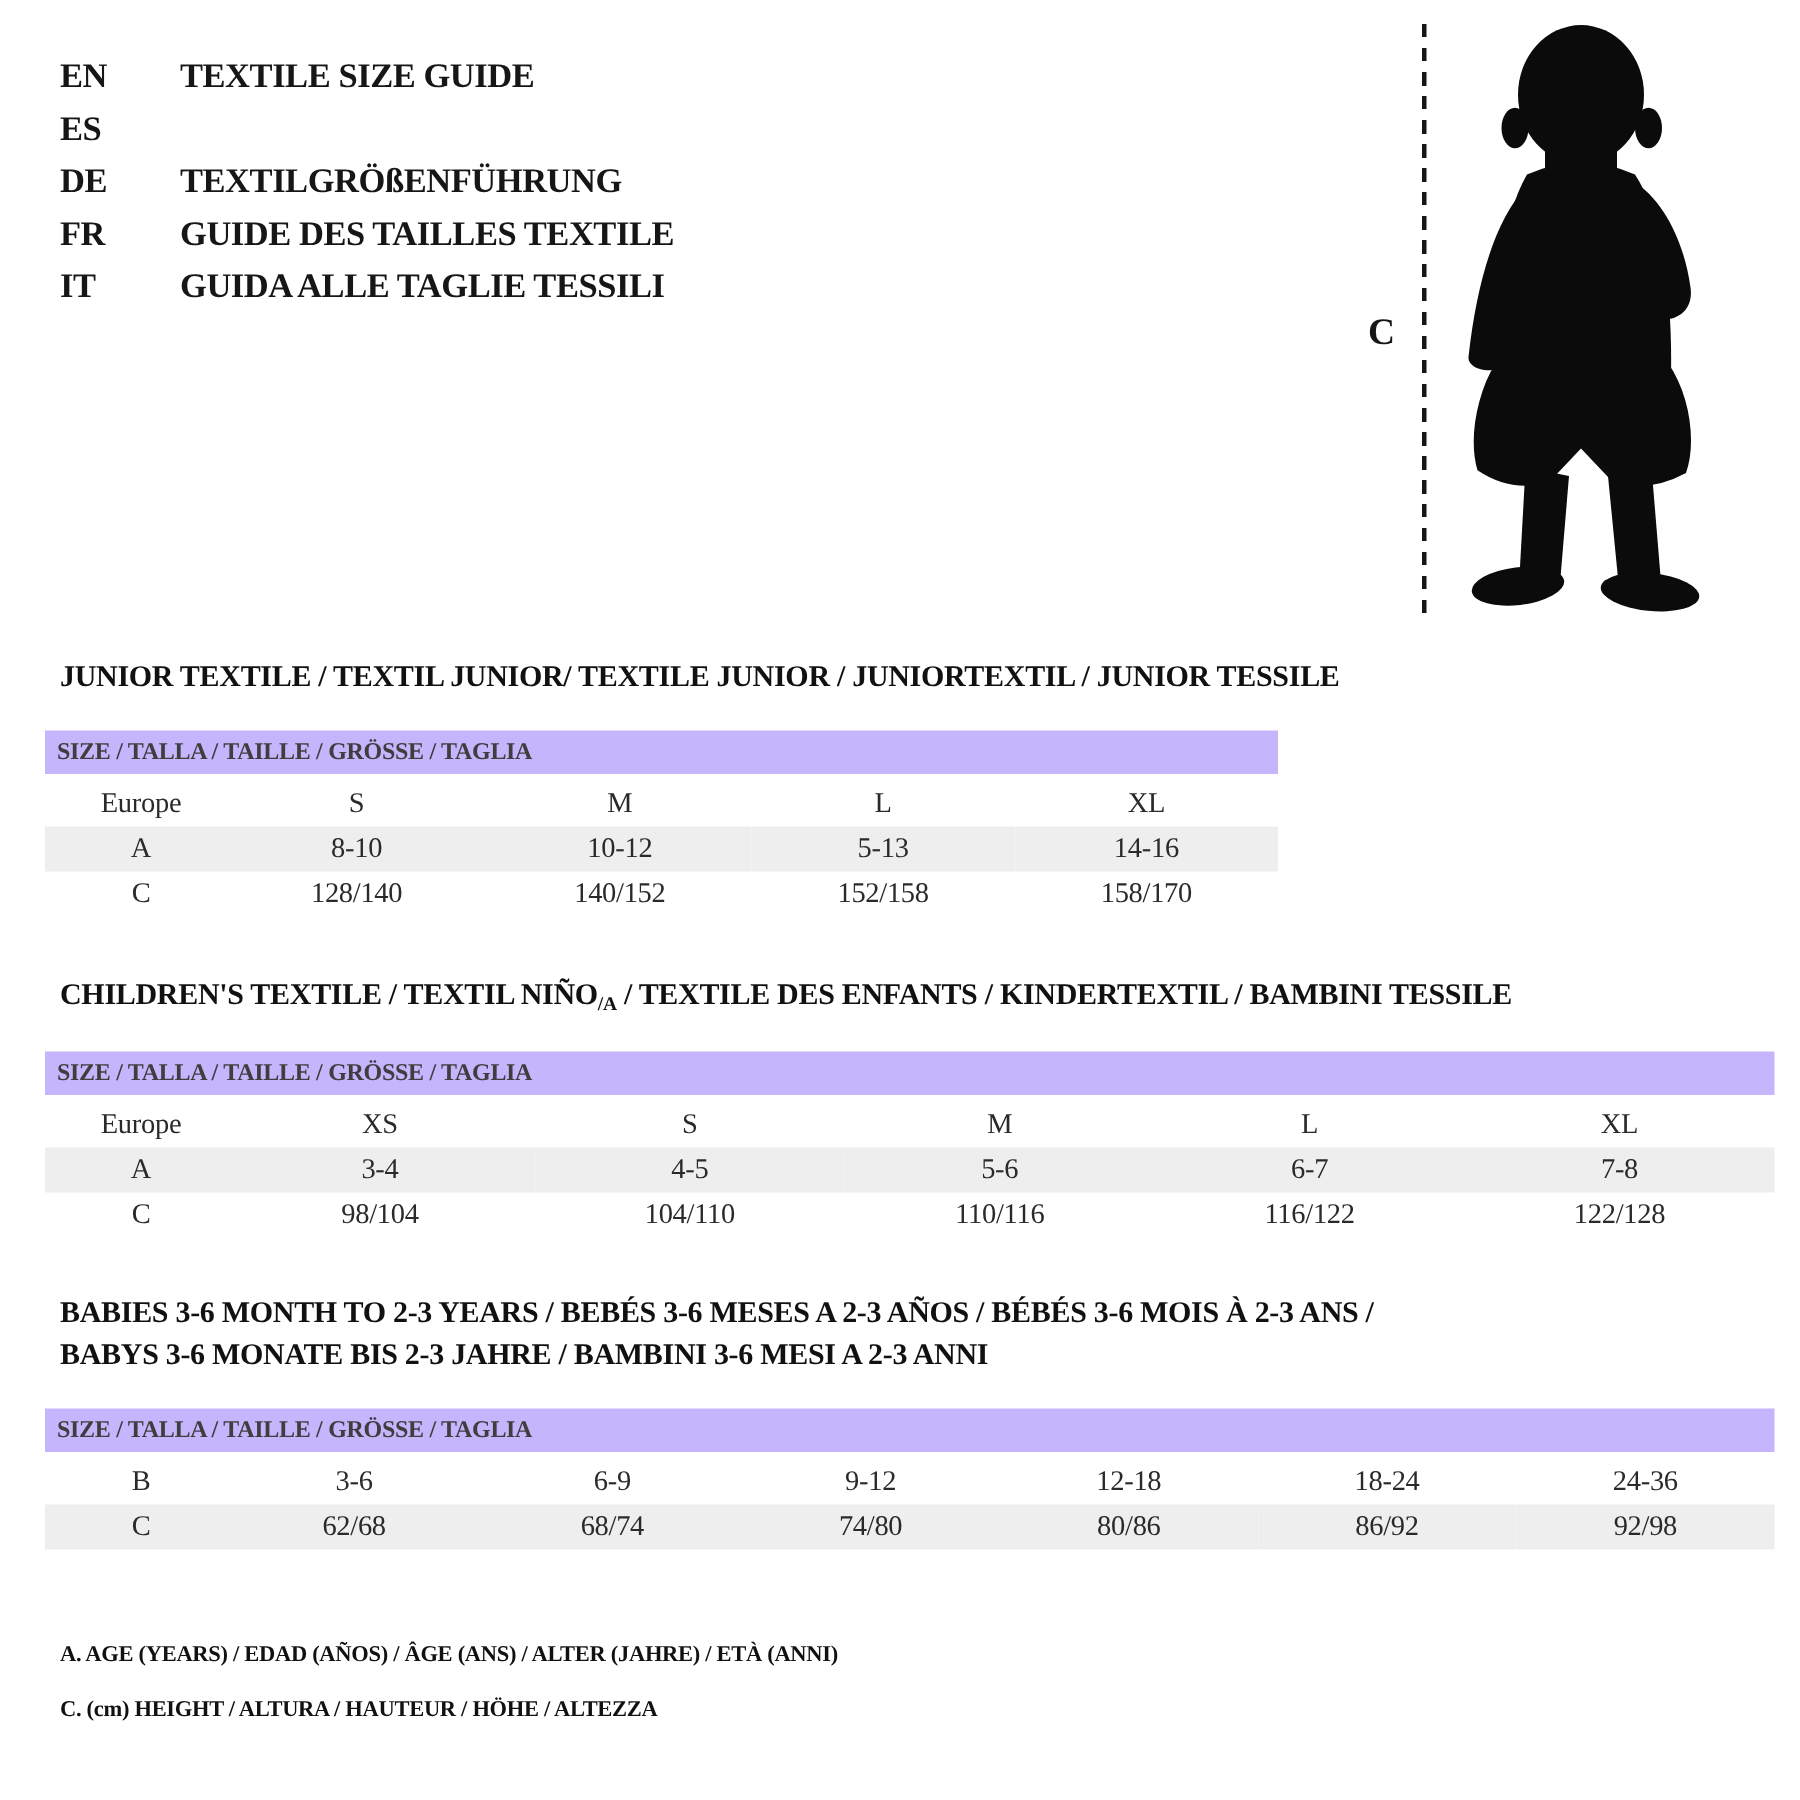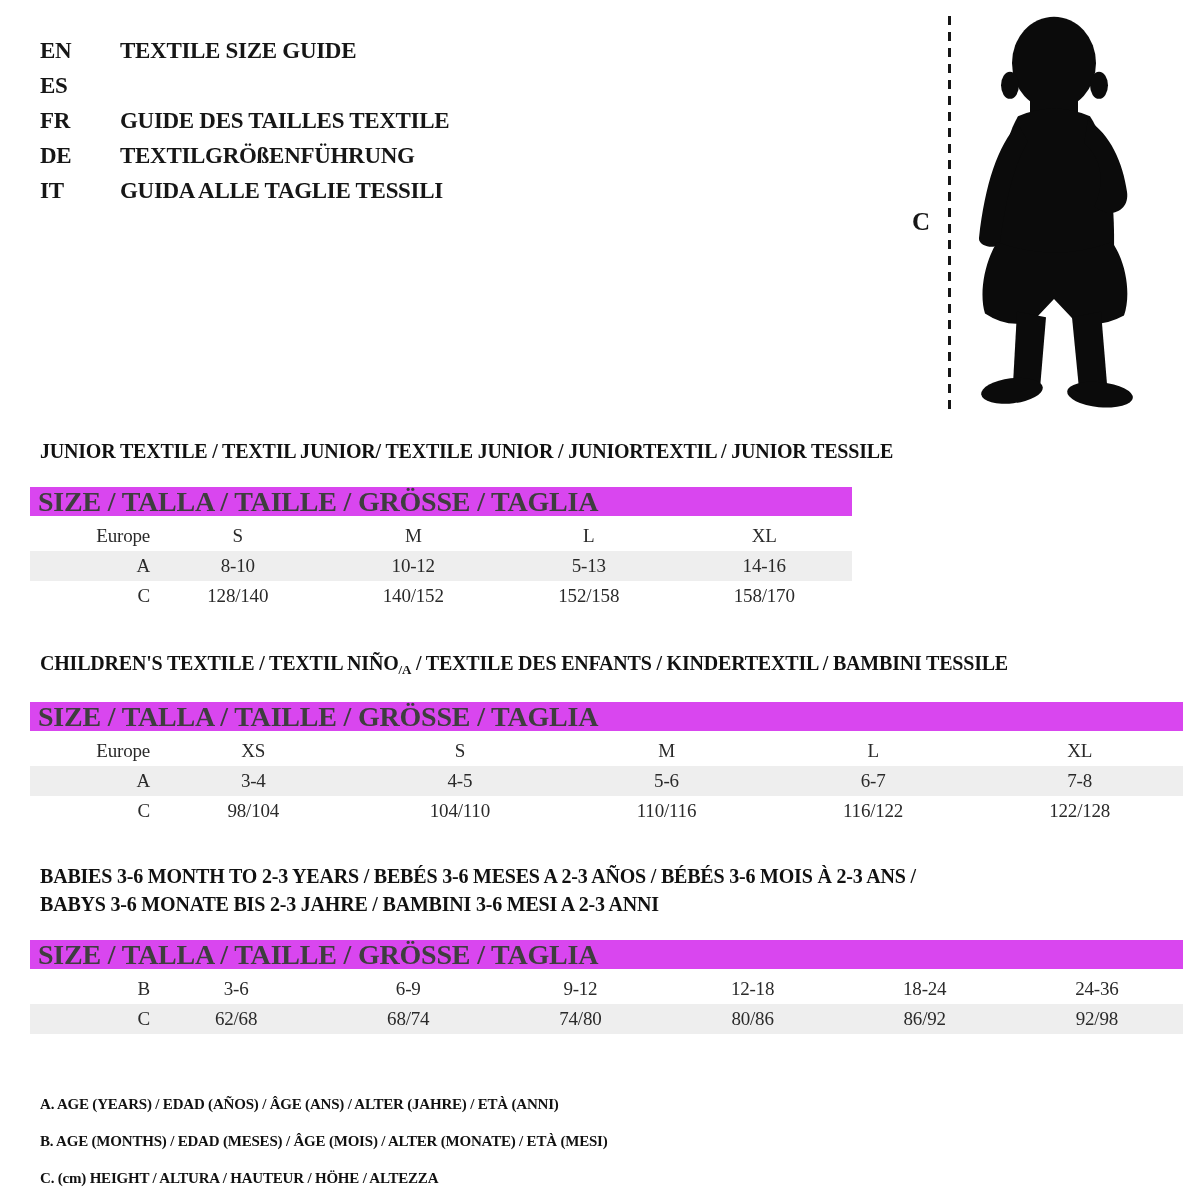--- a/index.html
+++ b/index.html
@@ -77,23 +77,23 @@
     top: 4px;
     font-weight: bold;
   }
   .tbl-wrap { margin-top: 22px; }
   .tbl-junior { width: 822px; }
   .tbl-wide { width: 1153px; }
 
   .size-bar {
     height: 29px;
     line-height: 29px;
-    background: #d946ef;
+    background: #c4b5fd;
     color: #3e3e3e;
-    font-size: 28px;
+    font-size: 16px;
     font-weight: bold;
     letter-spacing: -0.2px;
     padding-left: 8px;
     box-sizing: border-box;
     margin-bottom: 5px;
   }
   table.size-table {
     width: 100%;
     border-collapse: collapse;
     table-layout: fixed;
@@ -101,21 +101,21 @@
   table.size-table td {
     height: 30px;
     font-size: 19px;
     letter-spacing: -0.2px;
     text-align: center;
     color: #2a2a2a;
     padding: 0;
     vertical-align: middle;
   }
   table.size-table td.row-label {
-    text-align: right;
+    text-align: center;
     padding-left: 8px;
   }
   table.size-table col.label-col { width: 120px; }
   tr.stripe { background: #eeeeee; }
 
   .gap-sm { margin-top: 38px; }
   .gap-babies { margin-top: 36px; }
 
   
   .legend {
@@ -136,26 +136,26 @@
 
   <div class="lang-list">
     <div class="lang-row">
       <span class="lang-code">EN</span>
       <span class="lang-label">TEXTILE SIZE GUIDE</span>
     </div>
     <div class="lang-row">
       <span class="lang-code">ES</span>
     </div>
     <div class="lang-row">
+      <span class="lang-code">DE</span>
+      <span class="lang-label">TEXTILGRÖßENFÜHRUNG</span>
+    </div>
+    <div class="lang-row">
       <span class="lang-code">FR</span>
       <span class="lang-label">GUIDE DES TAILLES TEXTILE</span>
-    </div>
-    <div class="lang-row">
-      <span class="lang-code">DE</span>
-      <span class="lang-label">TEXTILGRÖßENFÜHRUNG</span>
     </div>
     <div class="lang-row">
       <span class="lang-code">IT</span>
       <span class="lang-label">GUIDA ALLE TAGLIE TESSILI</span>
     </div>
   </div>
 
   <div class="figure-area">
     <span class="measure-label">C</span>
     <div class="dashed-line"></div>
@@ -291,18 +291,17 @@
           <td>80/86</td>
           <td>86/92</td>
           <td>92/98</td>
         </tr>
       </tbody>
         </table>
     </div>
 
     <div class="legend">
       <div class="legend-line">A. AGE (YEARS) / EDAD (AÑOS) / ÂGE (ANS) / ALTER (JAHRE) / ETÀ (ANNI)</div>
-      <div class="legend-line">B. AGE (MONTHS) / EDAD (MESES) / ÂGE (MOIS) / ALTER (MONATE) / ETÀ (MESI)</div>
       <div class="legend-line">C. (cm) HEIGHT / ALTURA / HAUTEUR / HÖHE / ALTEZZA</div>
     </div>
 
   </div>
 </div>
 
 </body></html>

